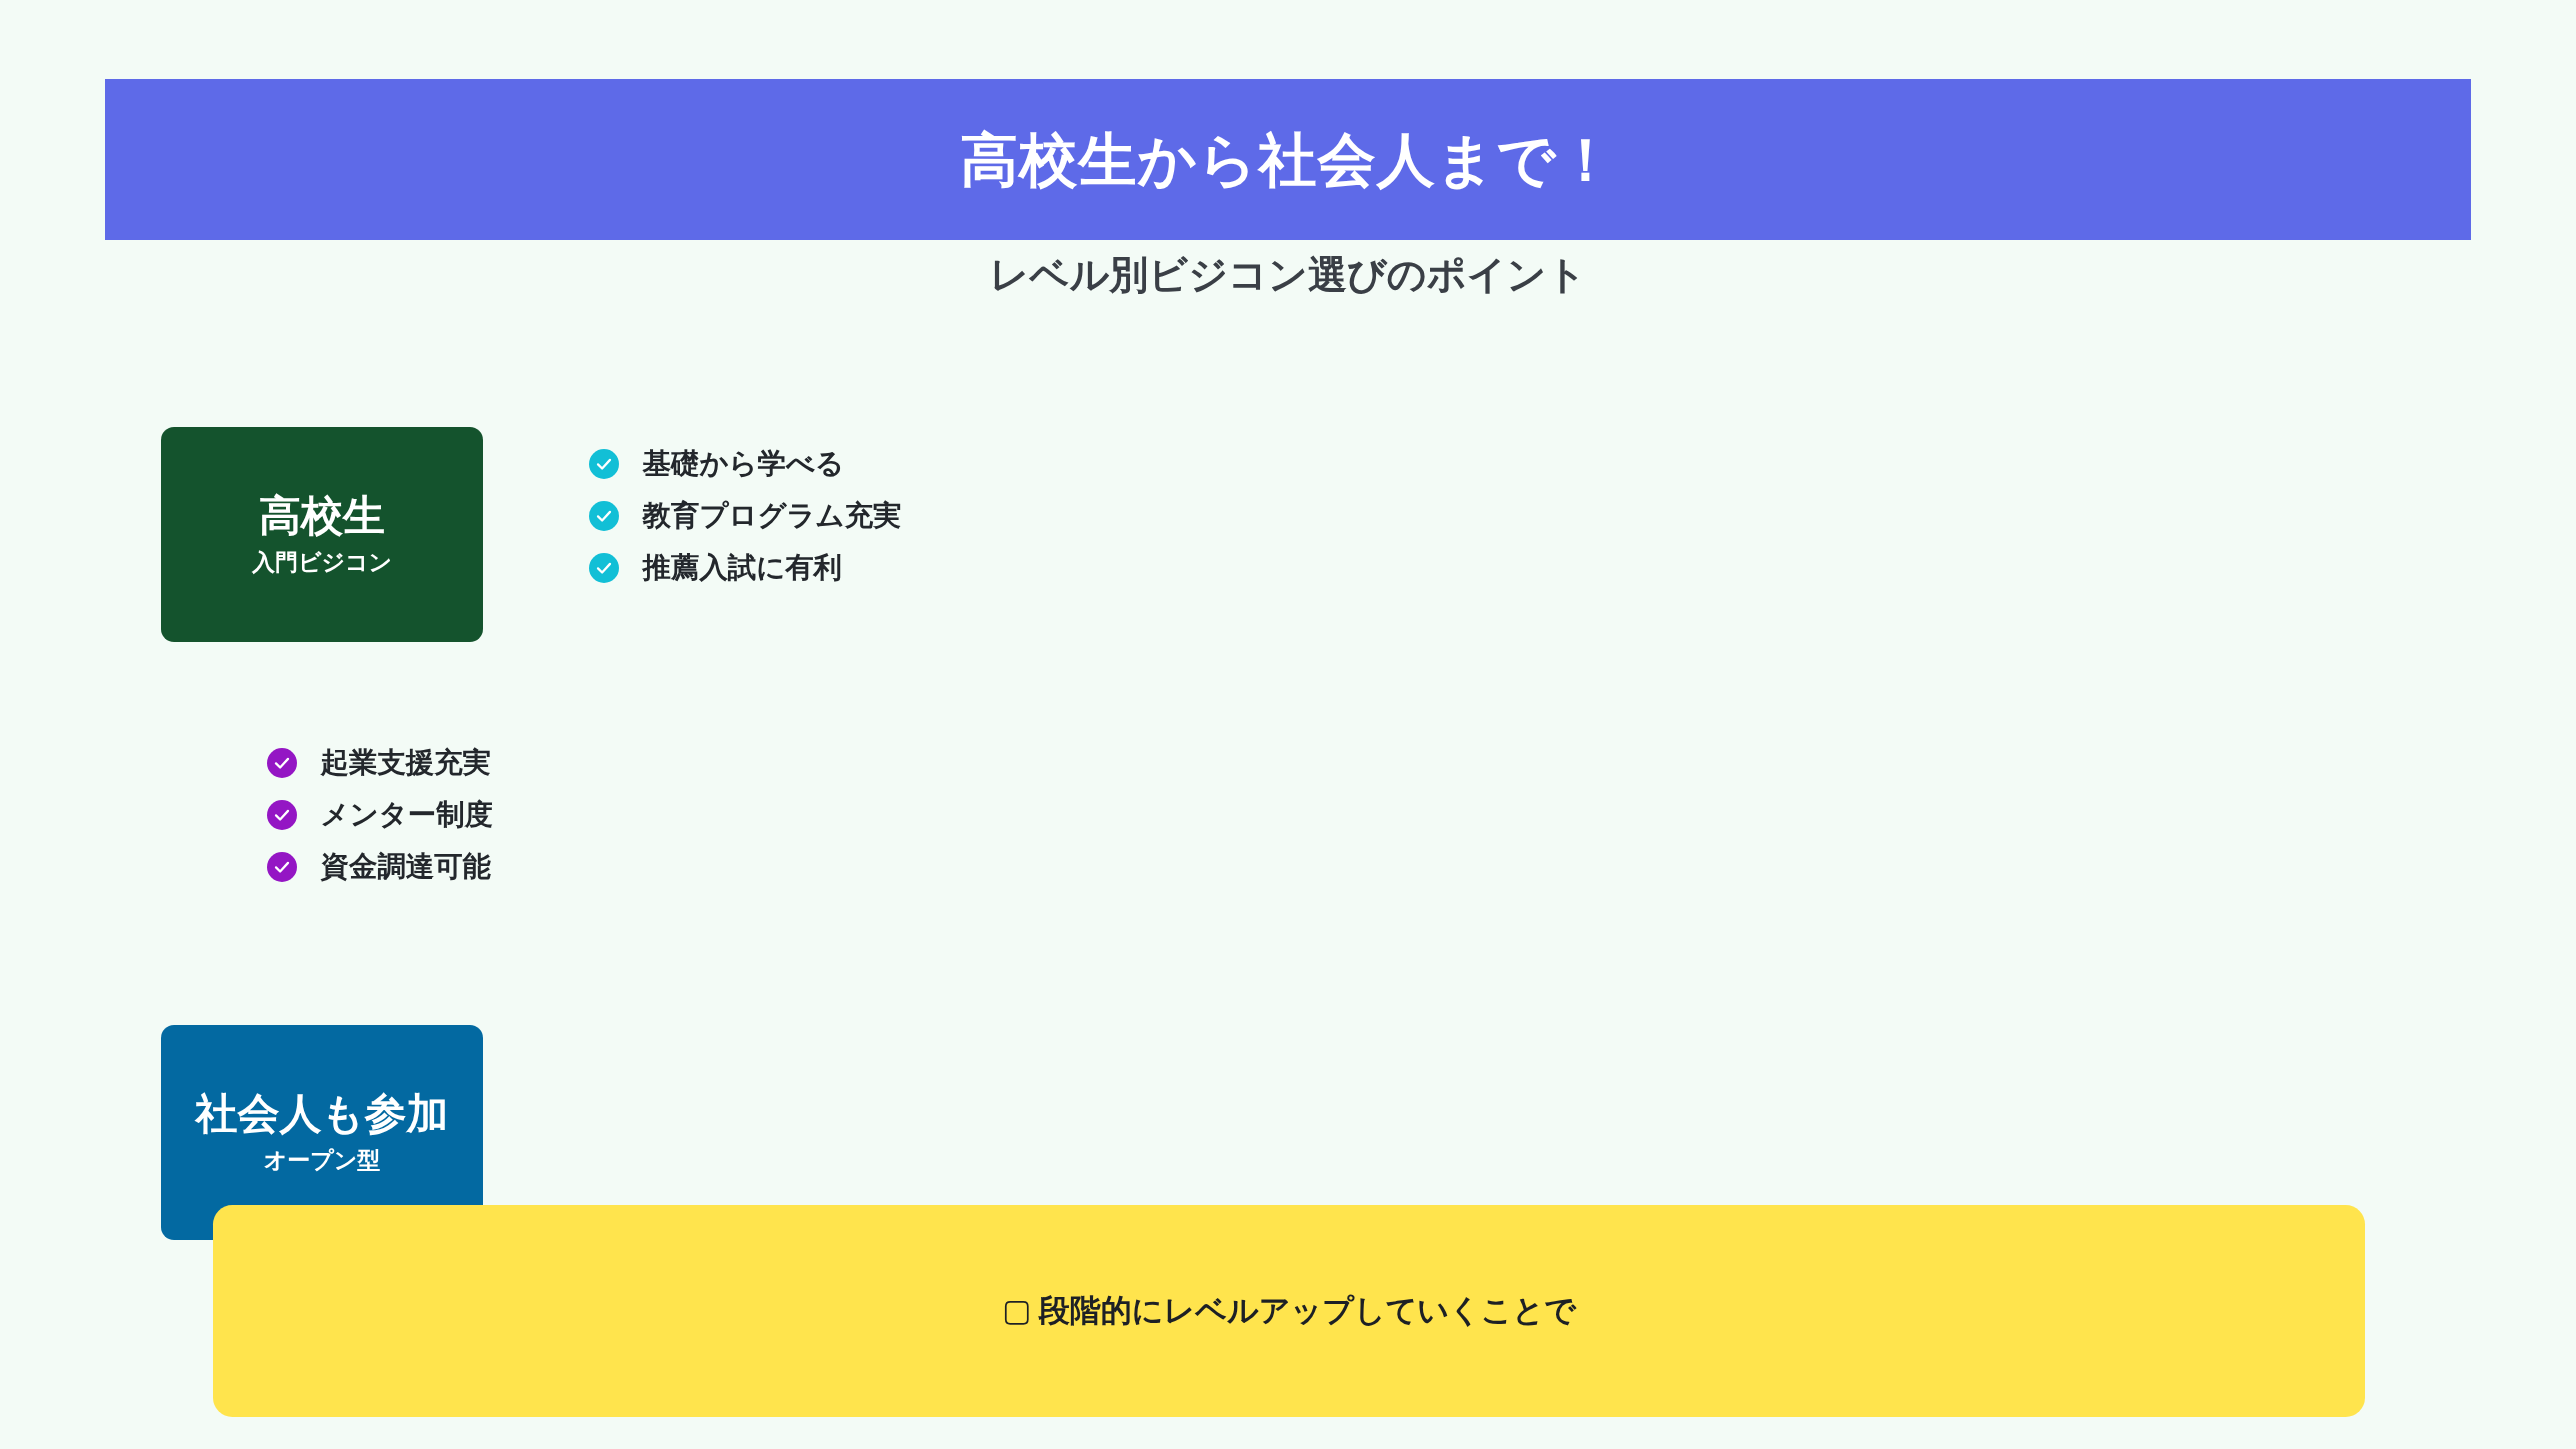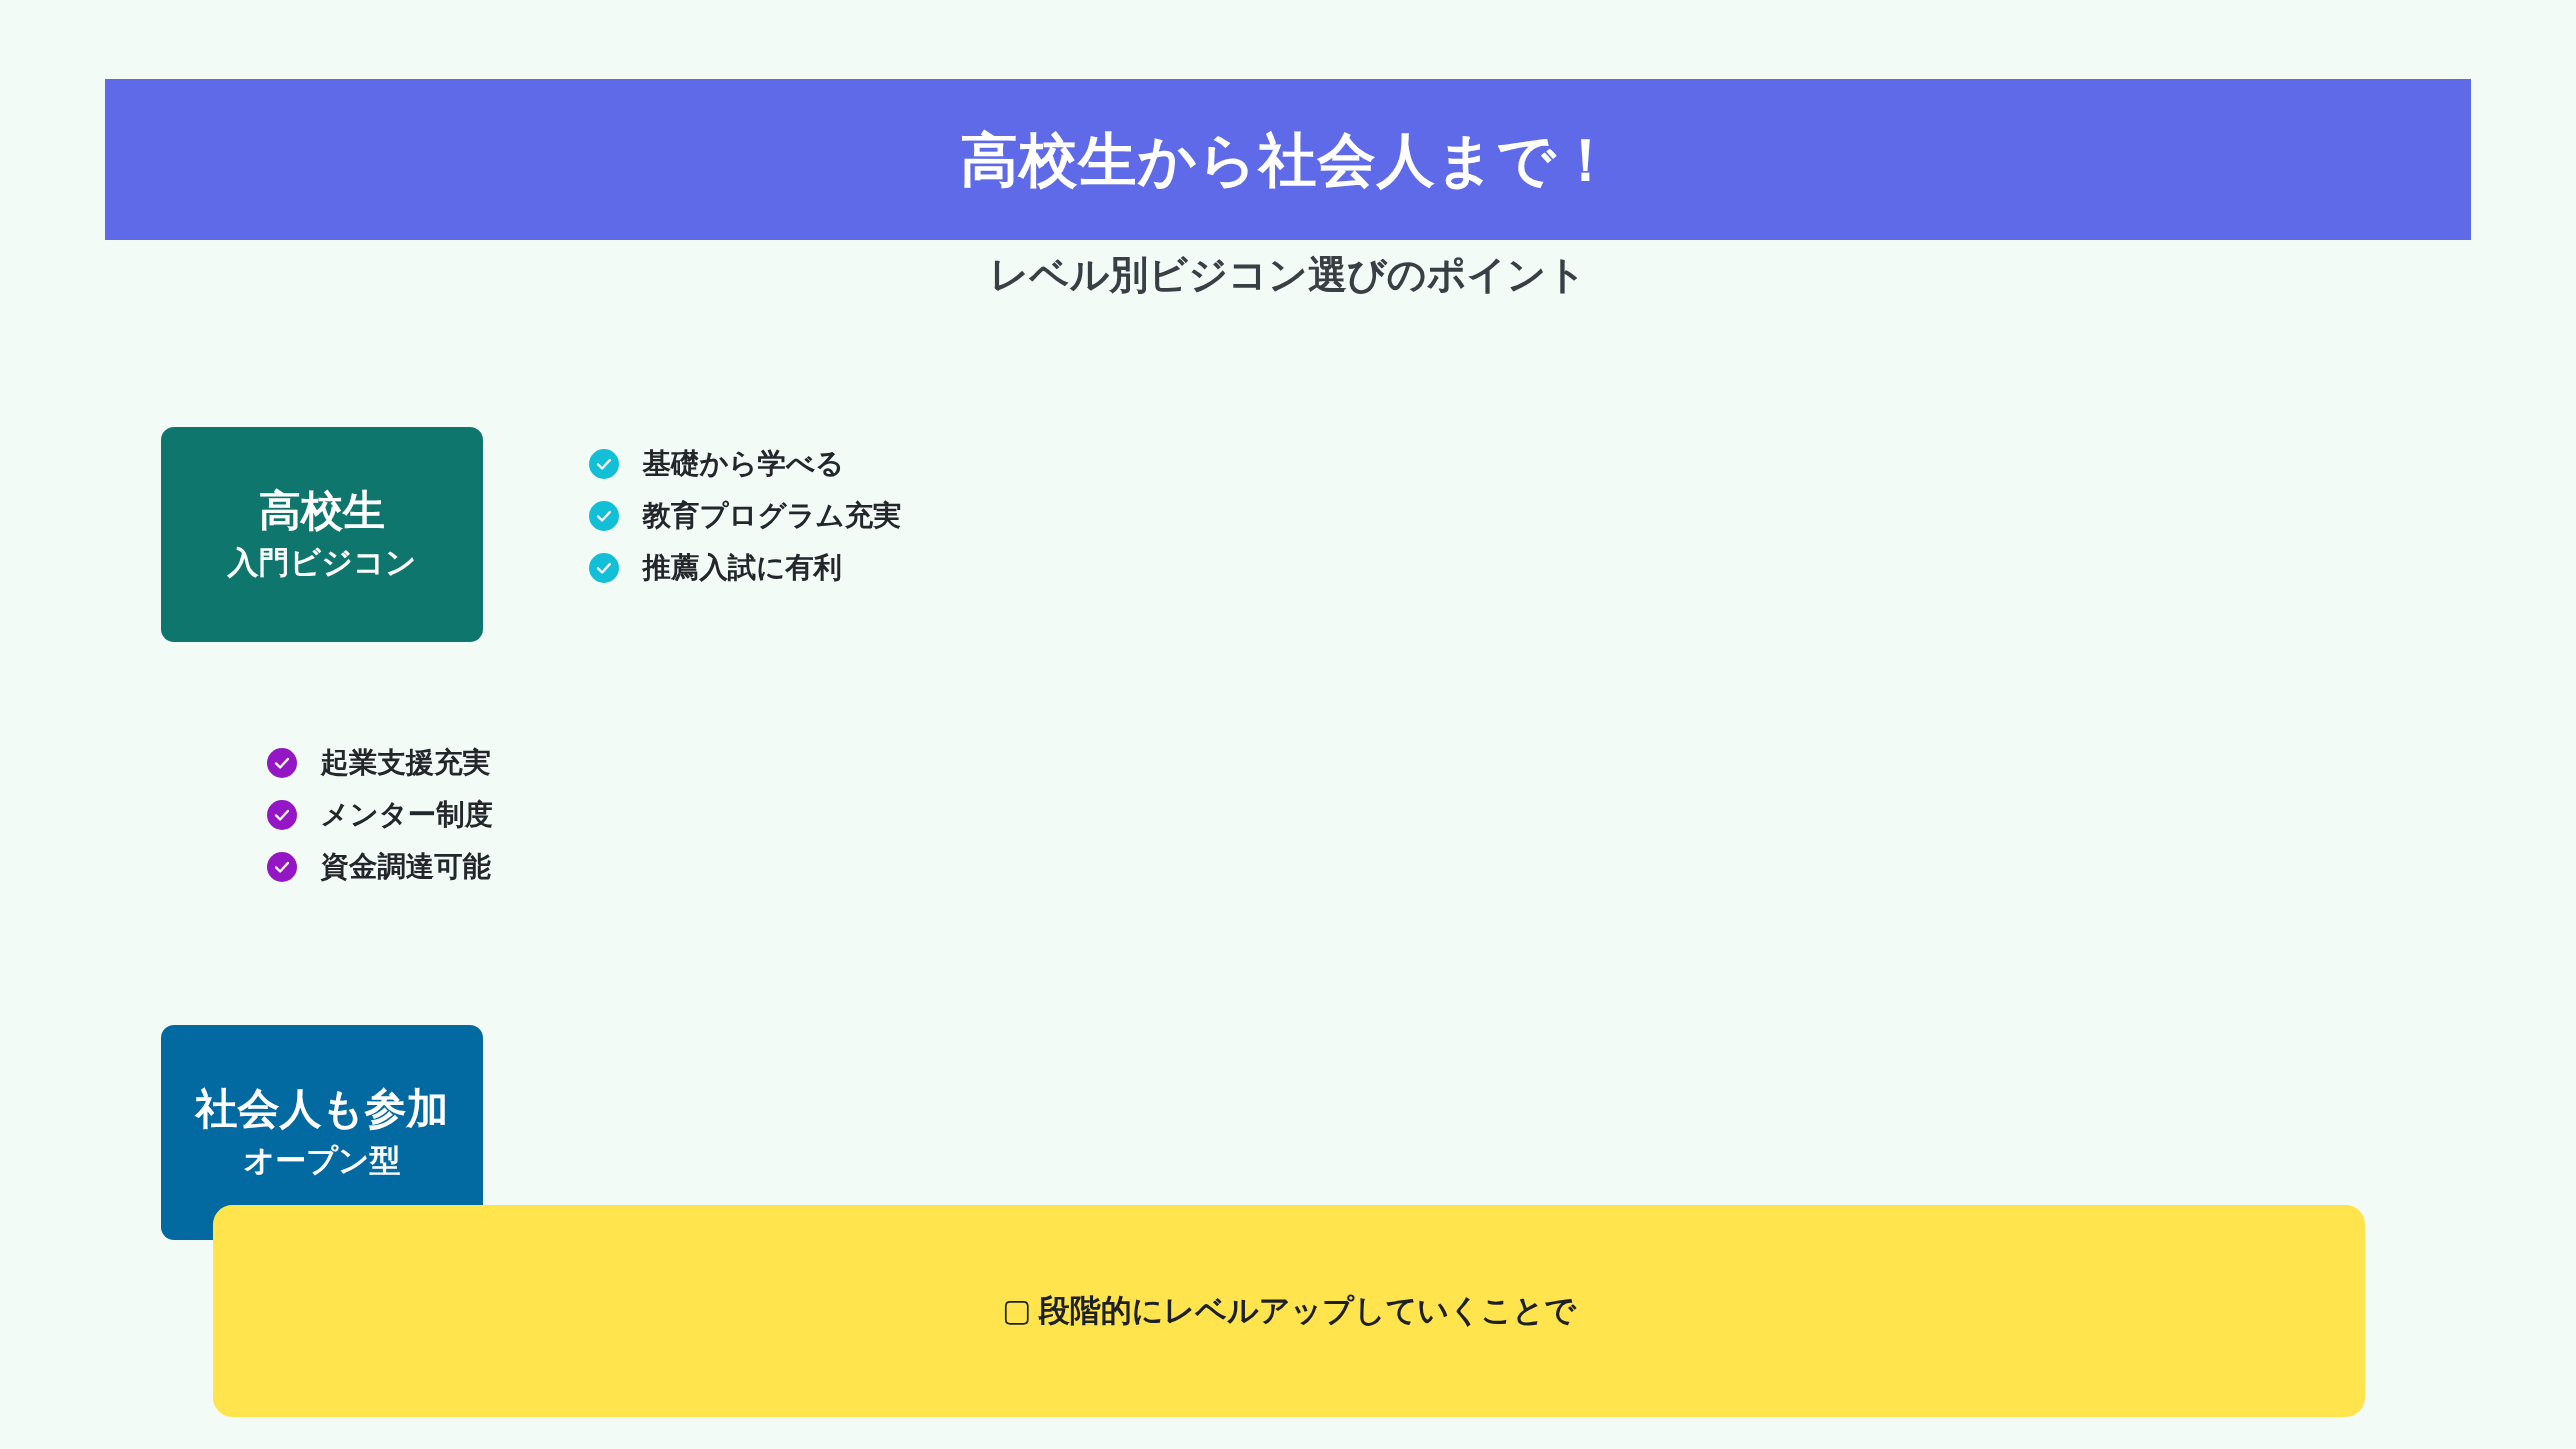--- a/index.html
+++ b/index.html
@@ -71,21 +71,21 @@
     flex: 0 0 auto;
     box-sizing: border-box;
   }
   .level-badge .badge-title {
     font-size: 42px;
     font-weight: bold;
     line-height: 1.15;
     white-space: nowrap;
   }
   .level-badge .badge-sub {
-    font-size: 31px;
+    font-size: 23px;
     font-weight: bold;
     line-height: 1.2;
     margin-top: 8.6px;
     white-space: nowrap;
   }
 
   .feature-list {
     margin-left: 106px;
     padding-top: 18px;
     display: flex;
@@ -145,21 +145,21 @@
 </head>
 <body style="background: rgb(243, 251, 246);">
 
 <div id="title-banner" style="background: rgb(94, 106, 232);">
   <span class="title-text">高校生から社会人まで！</span>
 </div>
 
 <div id="subtitle">レベル別ビジコン選びのポイント</div>
 
 <div class="level-row" id="row-0">
-  <div class="level-badge" style="background: #0f766e;">
+  <div class="level-badge" style="background: #14532d;">
     <span class="badge-title">高校生</span>
     <span class="badge-sub">入門ビジコン</span>
   </div>
   <div class="feature-list">
     <div class="feature-item">
       <span class="check-circle" style="background: rgb(18, 191, 214);">
         <svg width="18" height="18" viewBox="0 0 24 24">
             <path d="M4 12.5 L9.5 18 L20 6.5" fill="none" stroke="#ffffff" stroke-width="3" stroke-linecap="round" stroke-linejoin="round"></path>
           </svg>
       </span>

